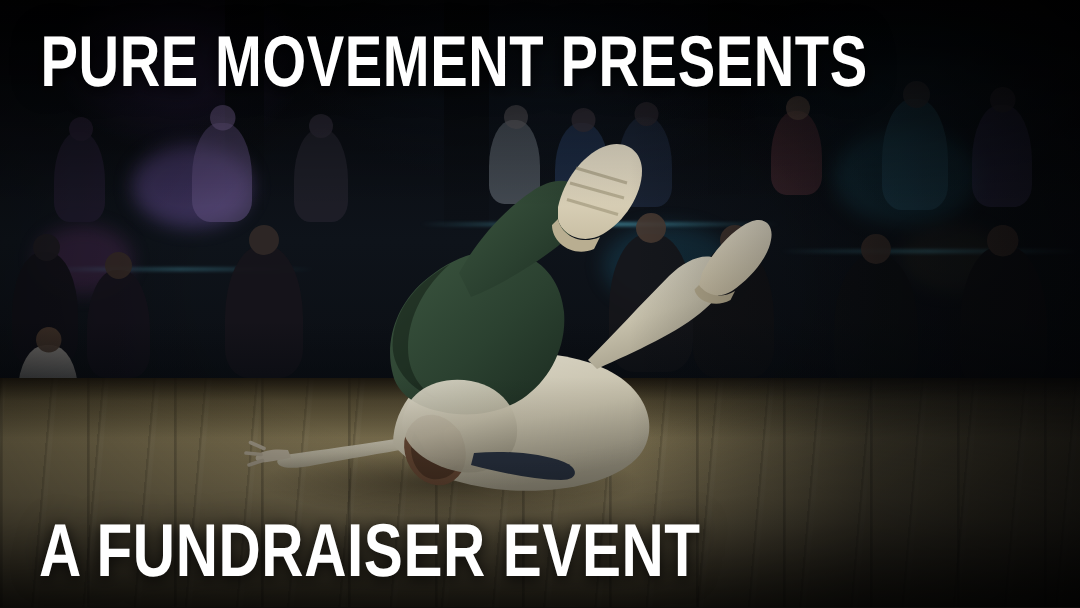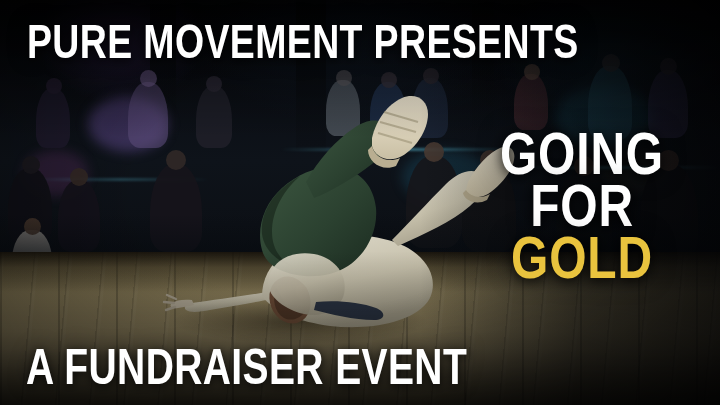--- a/index.html
+++ b/index.html
@@ -261,21 +261,16 @@
 
       <path d="M316 302 C336 300 360 302 376 308 C386 312 386 320 374 320 C354 320 330 314 314 310 Z" fill="#2a3342"></path>
     </svg>
 
     <div class="gradeRight"></div>
     <div class="grade"></div>
   </div>
 
   <div class="txt cond" id="headline">PURE MOVEMENT PRESENTS</div>
 
-  <div class="stackwrap">
-    <div class="stackline">GOING</div>
-    <div class="stackline">FOR</div>
-    <div class="stackline gold">GOLD</div>
-  </div>
 
   <div class="txt cond" id="tagline">A FUNDRAISER EVENT</div>
 
 </div>
 
 </body></html>

